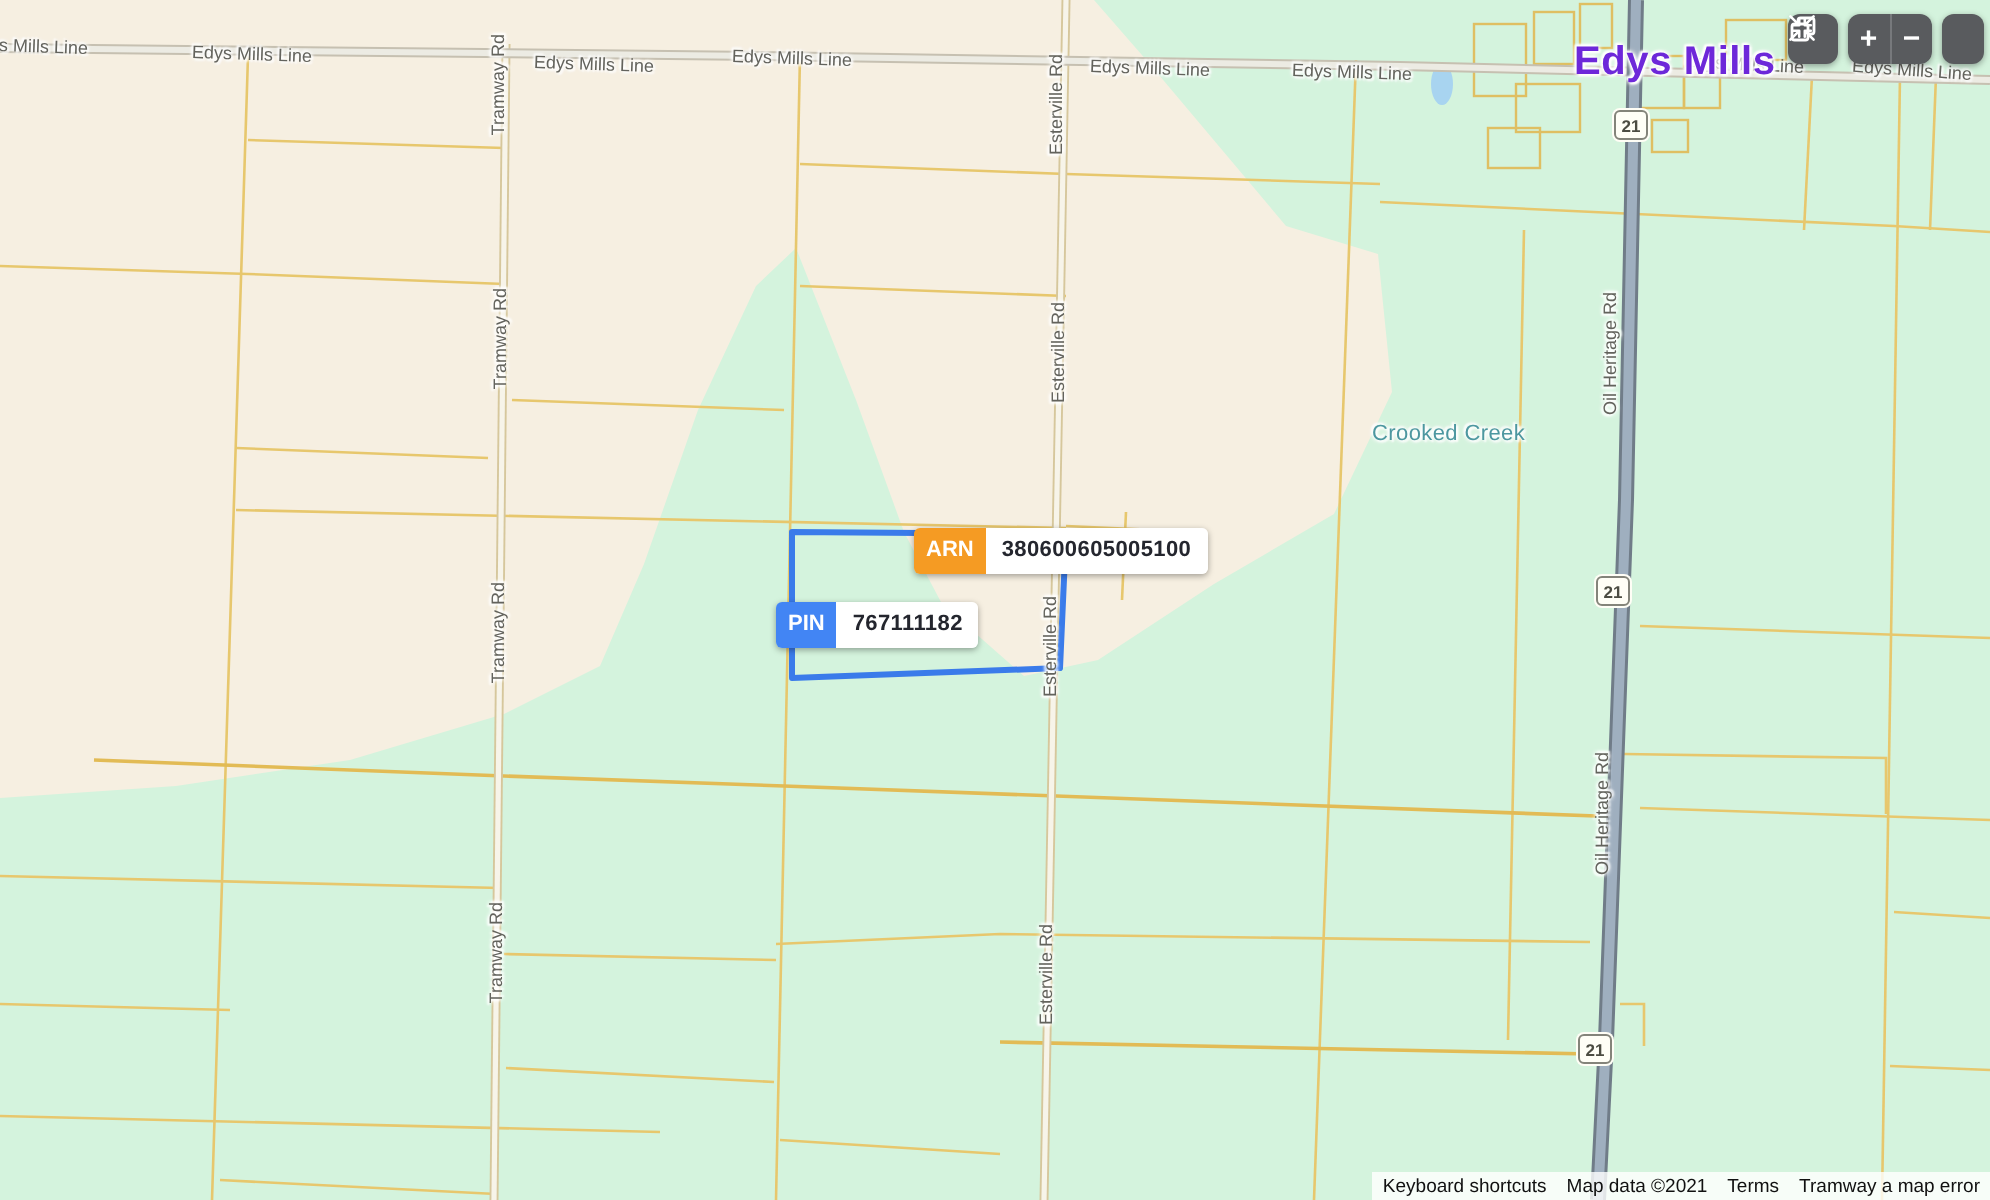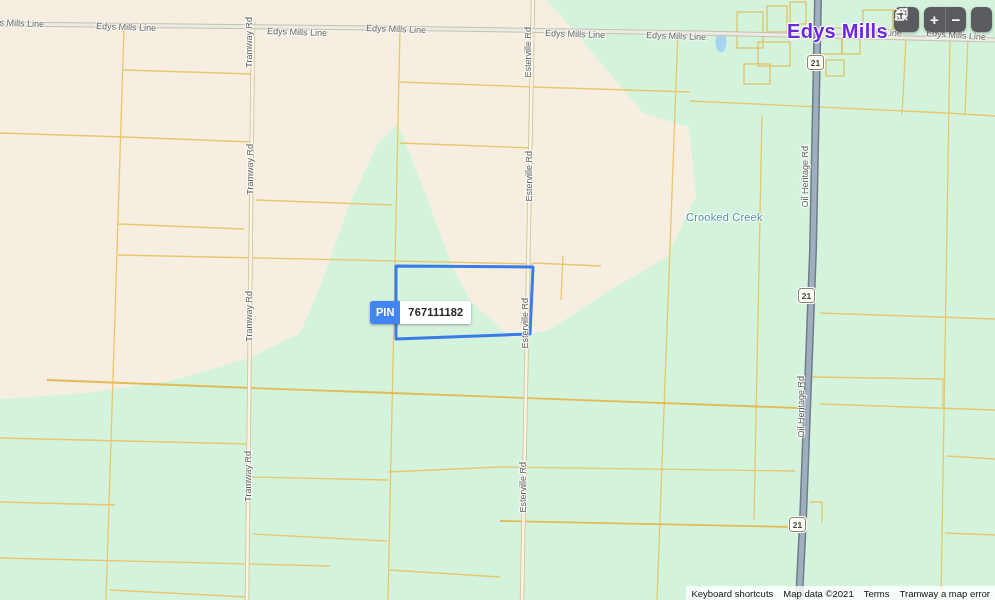--- a/index.html
+++ b/index.html
@@ -162,21 +162,25 @@
       <div class="map-label road-label-v" style="left: 801px; top: 146px;">Oil Heritage Rd</div>
       <div class="map-label road-label-v" style="left: 797px; top: 376px;">Oil Heritage Rd</div>
       <div class="shield" style="left: 807px; top: 55px;">21</div>
       <div class="shield" style="left: 798px; top: 288px;">21</div>
       <div class="shield" style="left: 789px; top: 517px;">21</div>
     </div>
 
   <div class="map-label town-label" style="left:787px;top:21px;">Edys Mills</div>
   <div class="map-label water-label" style="left:686px;top:212px;">Crooked Creek</div>
 
-  <div class="pill" style="left:370px;top:301px;">
+  <div class="pill" style="left:457px;top:264px;">
+    <div class="badge badge-arn">ARN</div>
+    <div class="value">380600605005100</div>
+  </div>
+  <div class="pill" style="left:388px;top:301px;">
     <div class="badge badge-pin">PIN</div>
     <div class="value">767111182</div>
   </div>
 
   <div class="controls">
     <button class="ctl-btn ctl-copy">
       <span>
         <svg width="15" height="15" viewBox="0 0 15 15">
           <rect x="5" y="2" width="8" height="8" rx="1.3" fill="none" stroke="#fff" stroke-width="1.4"></rect>
           <rect x="2" y="5" width="8" height="8" rx="1.3" fill="#595b5e" stroke="#fff" stroke-width="1.4"></rect>

